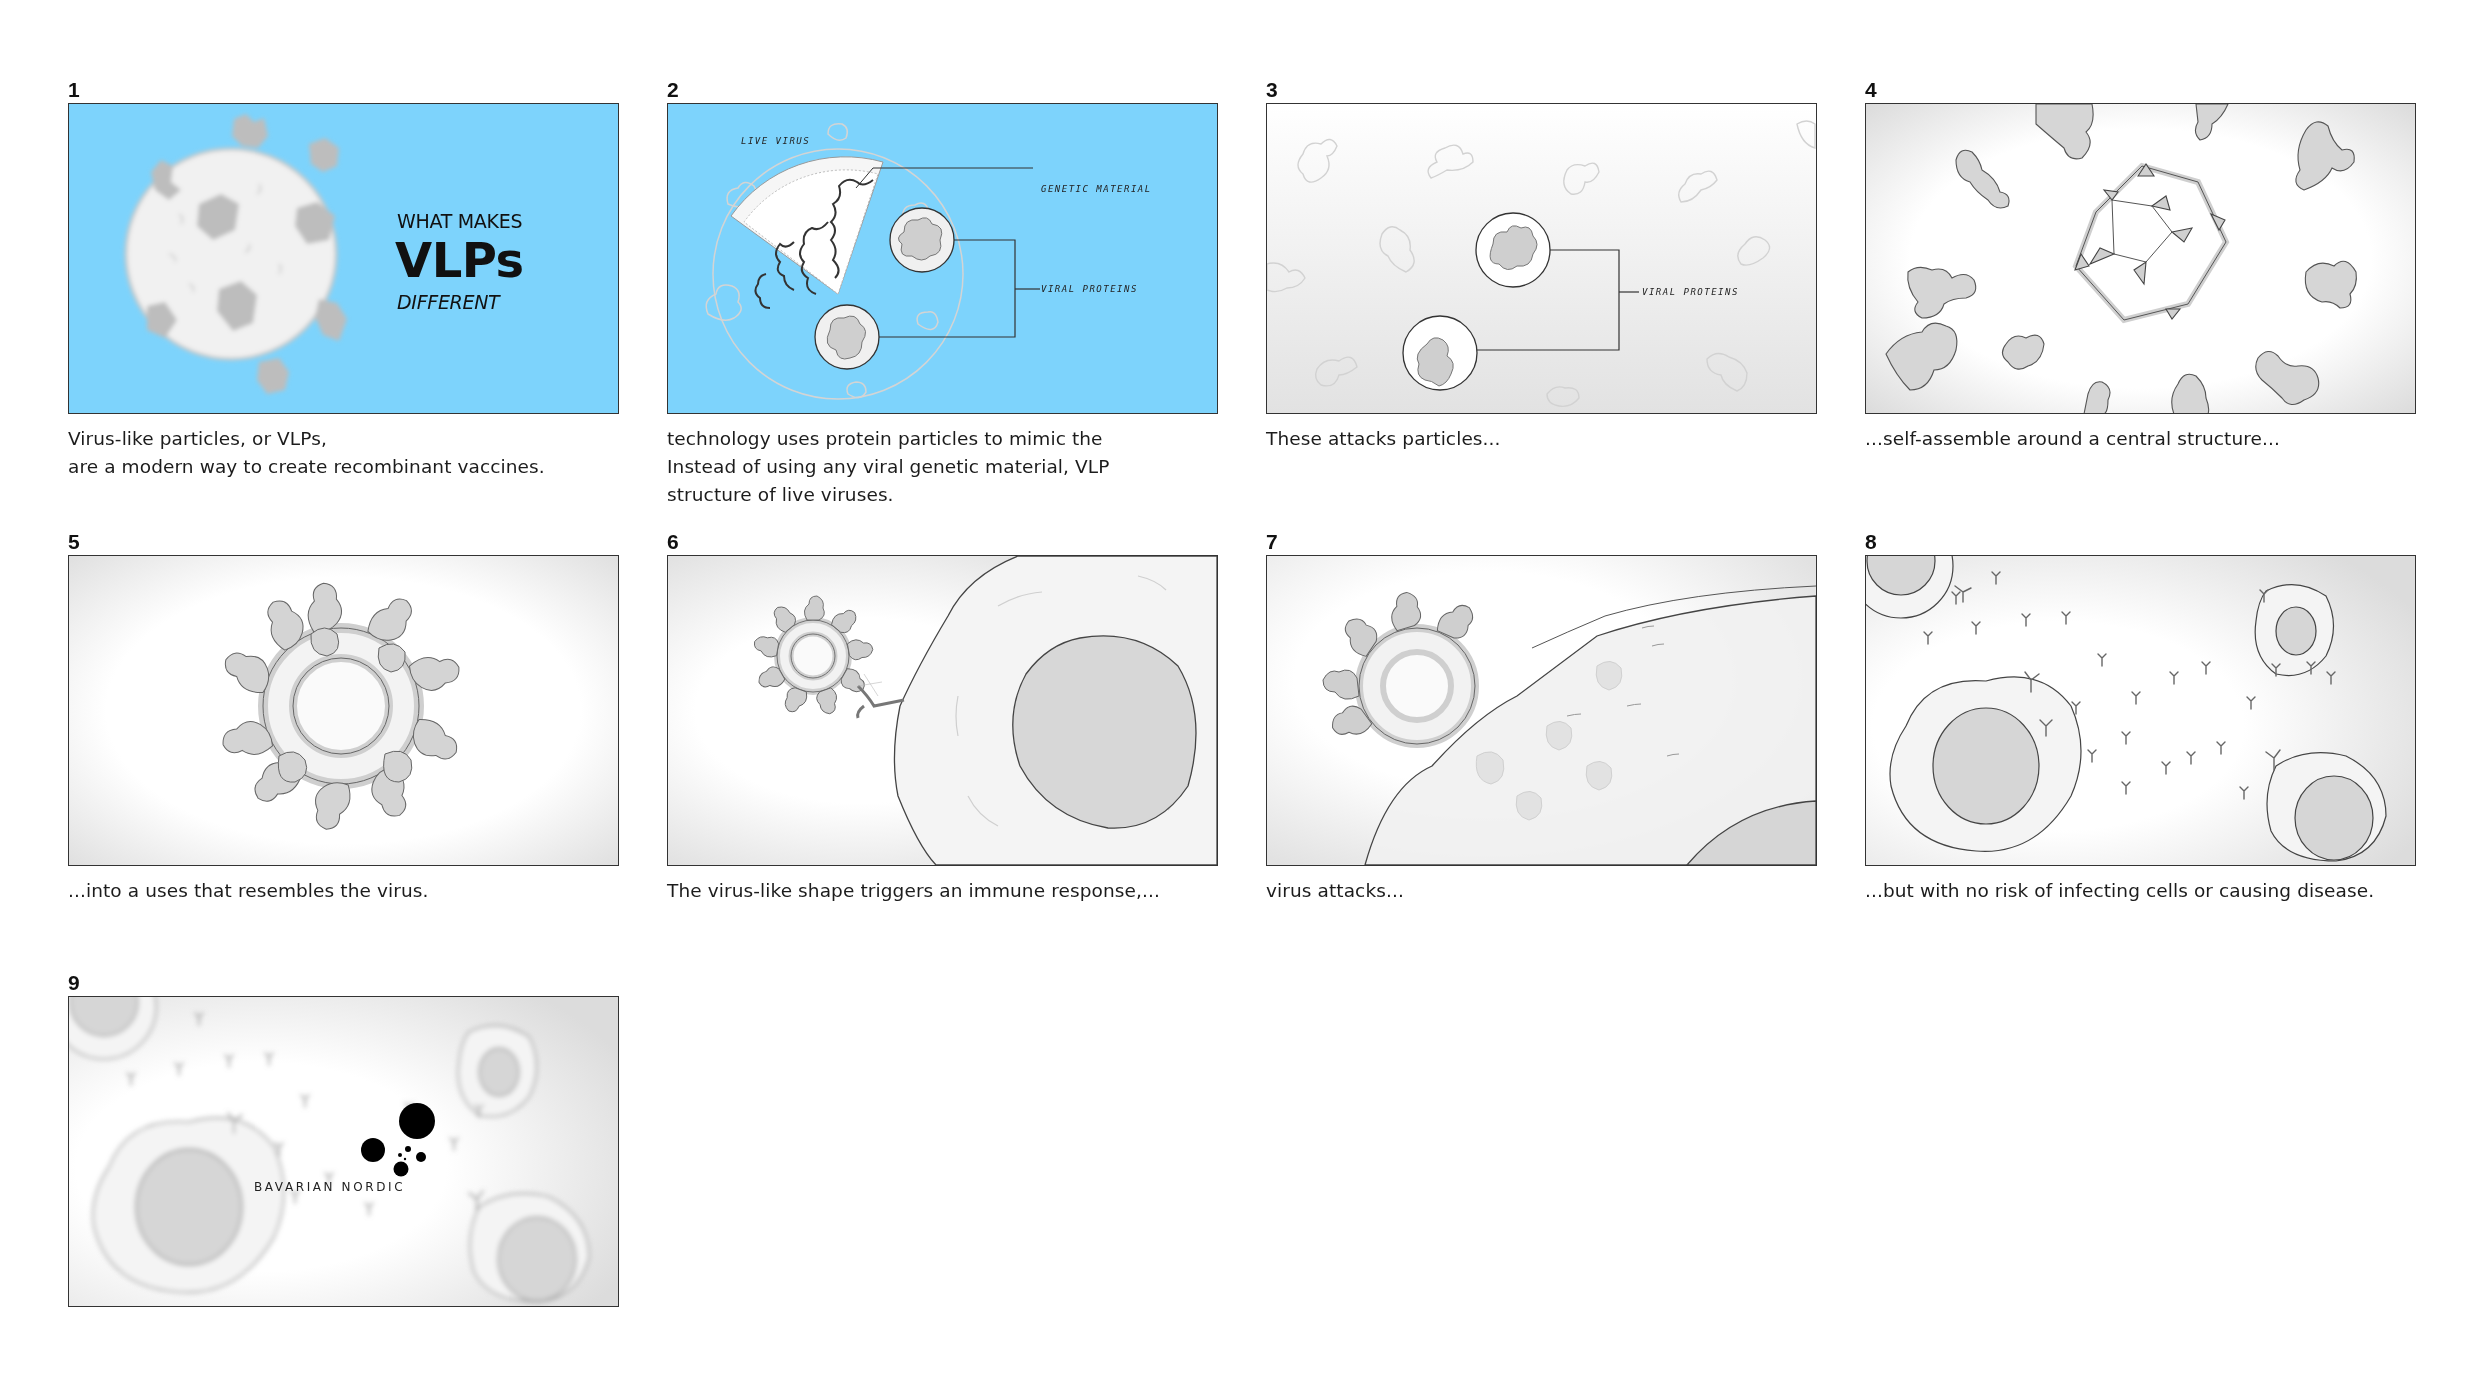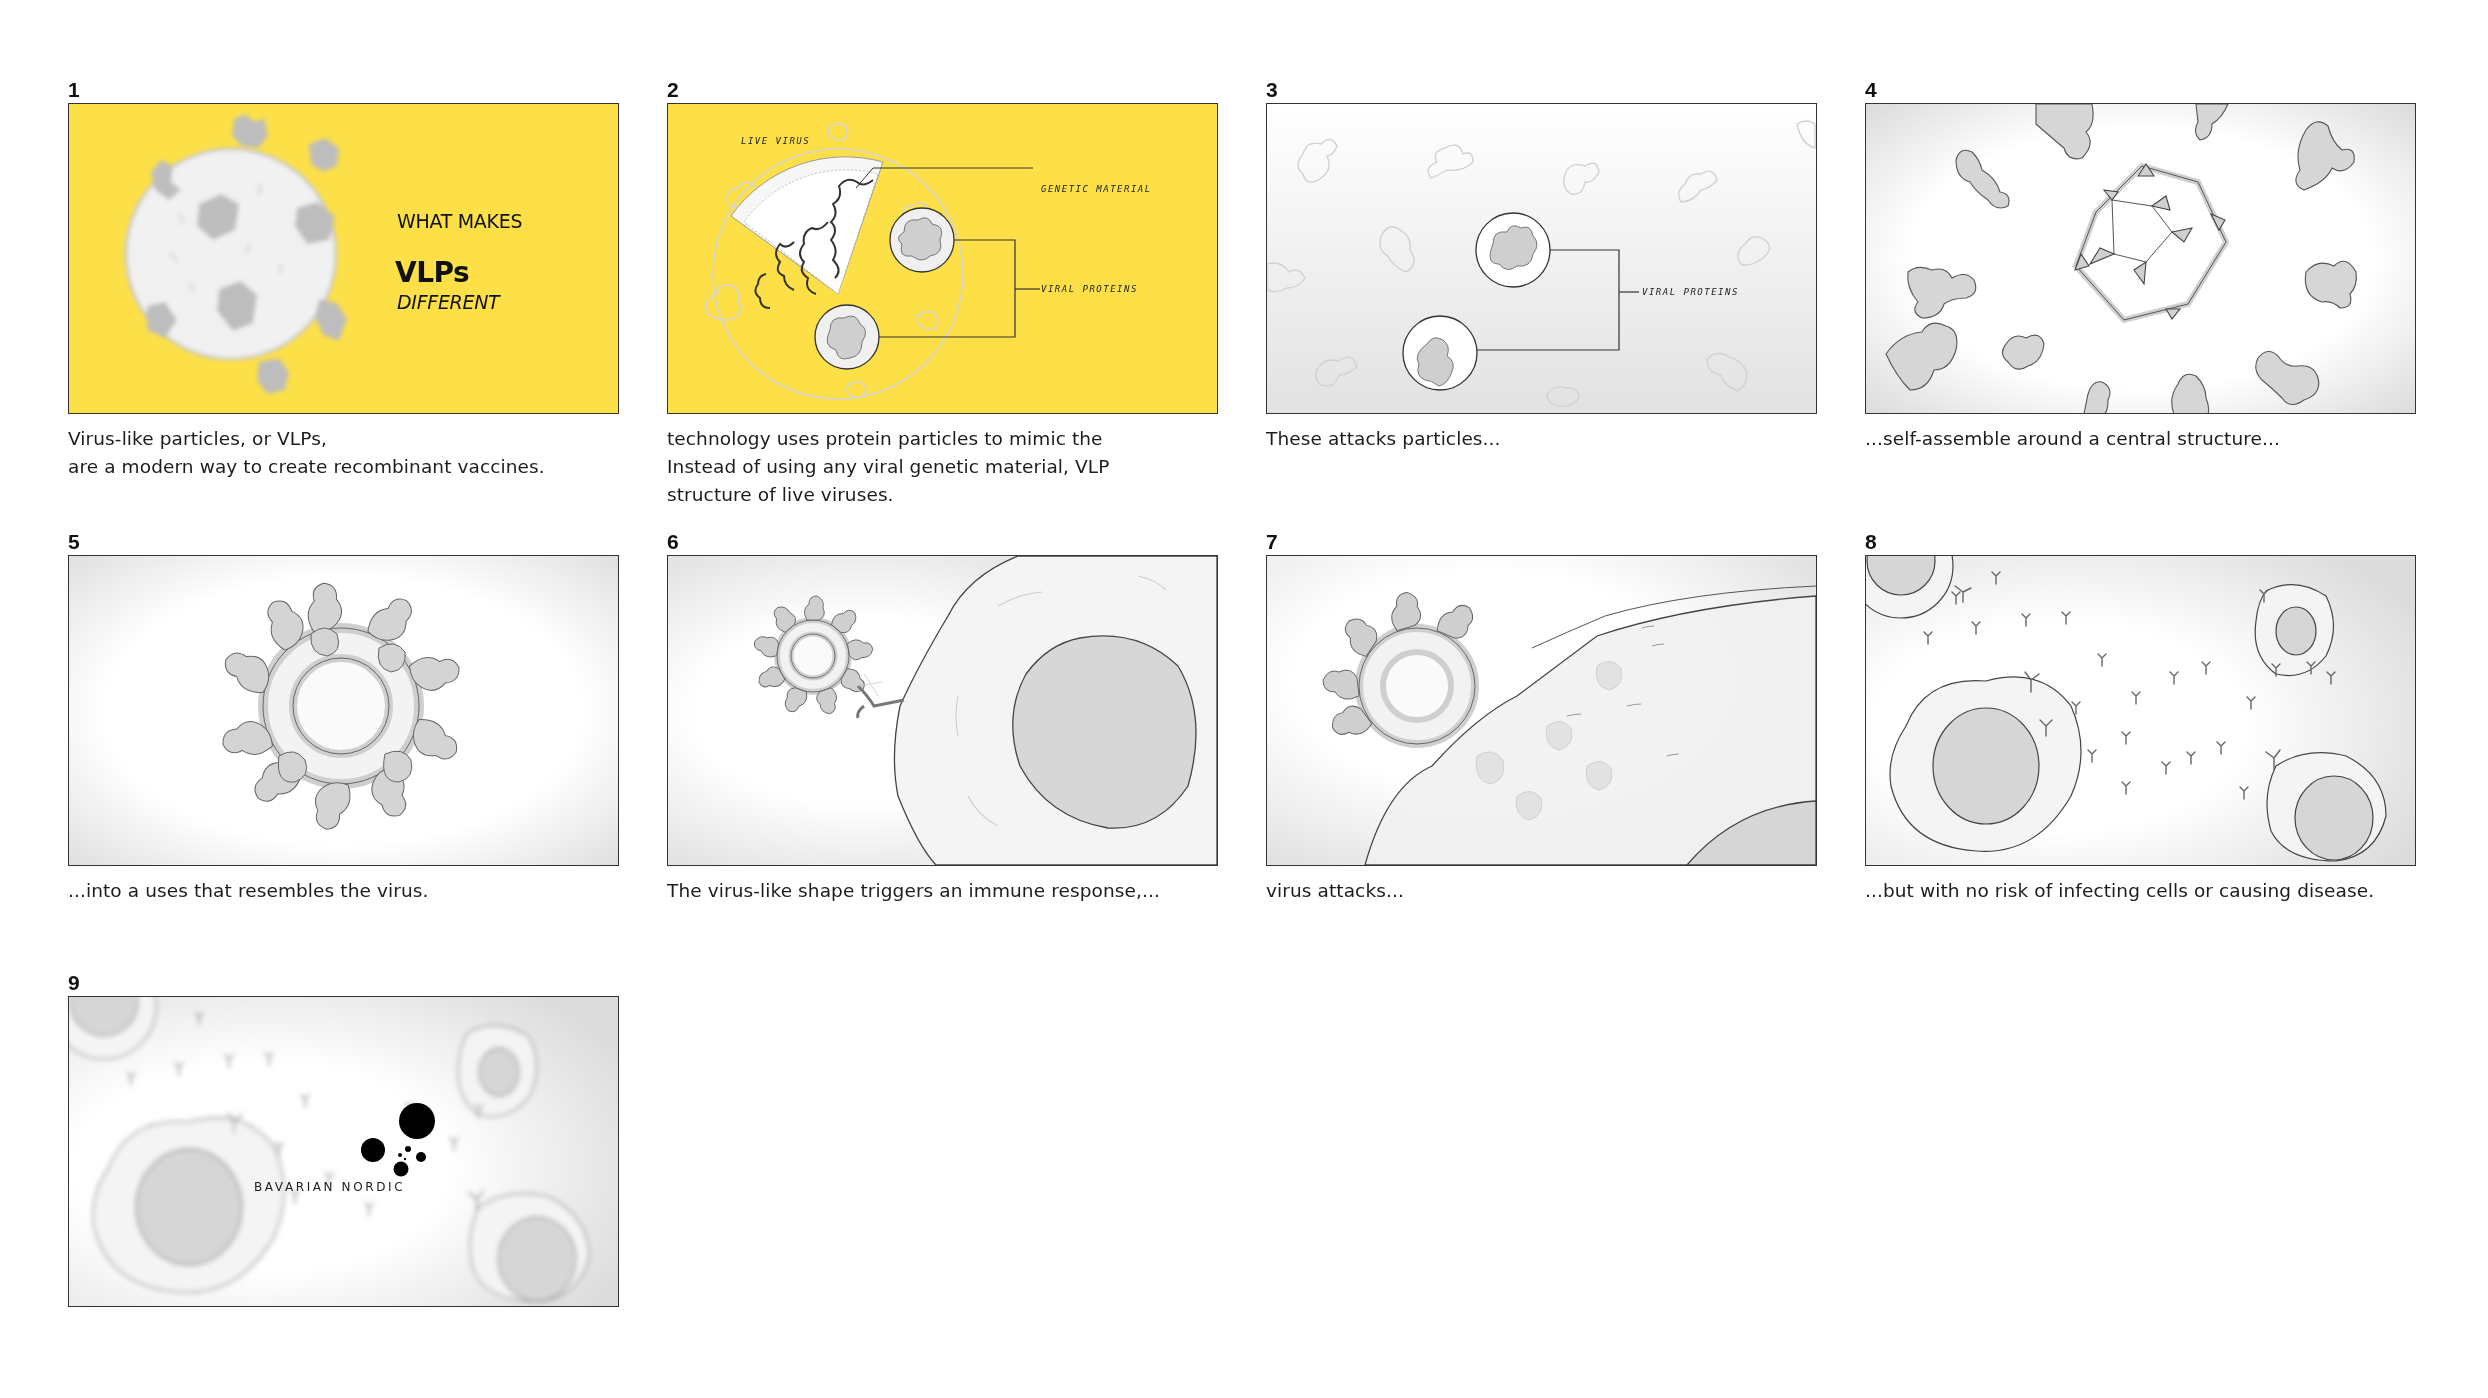--- a/index.html
+++ b/index.html
@@ -1,24 +1,24 @@
 <!DOCTYPE html>
 <html><head>
 <meta charset="utf-8">
 <style>
   html, body { margin:0; padding:0; background:#ffffff; }
   body { width:2488px; height:1398px; position:relative; overflow:hidden; font-family:"DejaVu Sans", sans-serif; color:#1a1a1a; }
   .panel { position:absolute; width:551px; }
   .panel-num { position:absolute; left:0; top:-24px; font-family:"Liberation Sans", sans-serif; font-weight:bold; font-size:21px; line-height:21px; color:#111; }
-  .frame { position:absolute; left:0; top:0; width:549px; height:309px; border:1.6px solid #333; overflow:hidden; background:#fde047; }
+  .frame { position:absolute; left:0; top:0; width:549px; height:309px; border:1.6px solid #333; overflow:hidden; background:#7dd3fc; }
   .frame svg { position:absolute; left:0; top:0; width:549px; height:309px; }
   .caption { position:absolute; left:0; top:322px; width:560px; font-family:"DejaVu Sans", sans-serif; font-size:18.5px; line-height:28px; color:#1c1c1c; letter-spacing:0.1px; }
   .hand { font-family:"DejaVu Sans Mono", monospace; font-size:9px; letter-spacing:1.5px; fill:#222; font-style:italic; }
   .title-small { position:absolute; font-family:"DejaVu Sans", sans-serif; font-size:19px; color:#111; letter-spacing:-0.3px; }
-  .title-big { position:absolute; font-family:"DejaVu Sans", sans-serif; font-weight:bold; font-size:28px; color:#111; letter-spacing:-0.5px;margin-top:24px; }
+  .title-big { position:absolute; font-family:"DejaVu Sans", sans-serif; font-weight:bold; font-size:48px; color:#111; letter-spacing:-0.5px; }
   .logo-text { font-family:"DejaVu Sans", sans-serif; font-size:12px; letter-spacing:2.6px; fill:#222; }
 </style>
 </head>
 <body>
 
 <div class="panel" style="left:68px; top:103px;">
   <div class="panel-num">1</div>
   <div class="frame">
     <svg viewBox="0 0 549 309">
       <defs>

